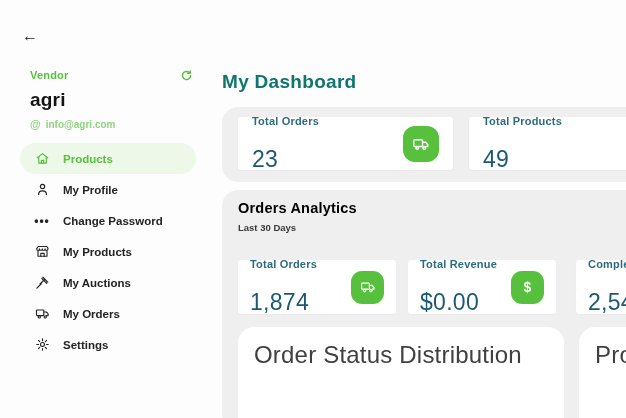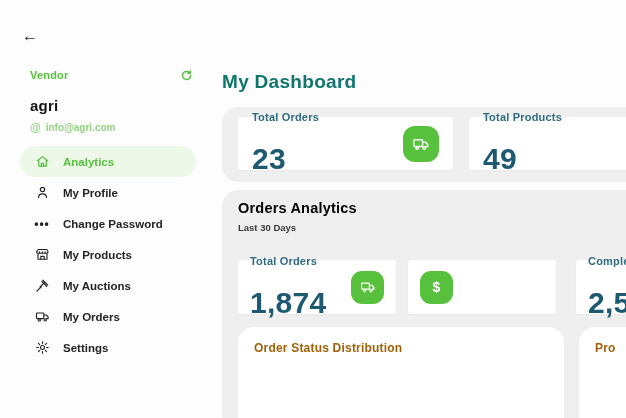--- a/index.html
+++ b/index.html
@@ -9,49 +9,49 @@
     font-family:"Liberation Sans",sans-serif;
     -webkit-font-smoothing:antialiased;
   }
   
   .back-btn{position:absolute;left:22px;top:28px;font-size:16px;color:#222;cursor:pointer;line-height:1;}
   
   .sidebar{position:absolute;left:20px;top:68px;width:176px;}
   .vendor-row{display:flex;align-items:center;justify-content:space-between;padding:0 2px 0 10px;}
   .vendor-role{font-size:11px;font-weight:bold;color:#57c13e;letter-spacing:.2px;}
   .refresh-btn{width:14px;height:14px;color:#57c13e;cursor:pointer;display:flex;align-items:center;}
-  .vendor-name{font-size:15px;font-weight:bold;color:#141414;margin:15px 0 0 10px;letter-spacing:.2px;}
+  .vendor-name{font-size:19px;font-weight:bold;color:#141414;margin:7px 0 0 10px;letter-spacing:.2px;}
   .vendor-email{display:flex;align-items:center;gap:5px;margin:8px 0 0 10px;color:#90d47f;font-size:10px;font-weight:bold;}
   .at-icon{font-size:11px;line-height:1;}
   .menu{margin-top:13px;}
   .menu-item{
     height:31px;display:flex;align-items:center;gap:13px;
     padding:0 14px;border-radius:16px;cursor:pointer;
     font-size:11.5px;font-weight:bold;color:#232323;
   }
   .menu-item .mi-icon{width:16px;height:16px;display:flex;align-items:center;justify-content:center;color:#232323;}
   .menu-item.active{background:#eef8e9;color:#57c13e;}
   .menu-item.active .mi-icon{color:#57c13e;}
   .dots{letter-spacing:1px;font-size:12px;font-weight:bold;line-height:1;}
   
   .page-title{position:absolute;left:222px;top:71px;font-size:19px;font-weight:bold;color:#0f766e;letter-spacing:.3px;}
   .section{position:absolute;background:#efefef;border-radius:16px;}
   .summary-section{left:222px;top:107px;width:430px;height:75px;}
   .analytics-section{left:222px;top:190px;width:430px;height:240px;}
   .card{position:absolute;background:#fff;border-radius:3px;display:flex;align-items:center;justify-content:space-between;padding:0 14px;box-sizing:border-box;box-shadow:0 1px 2px rgba(0,0,0,.03);}
   .stat-label{font-size:11px;font-weight:bold;color:#2d6c80;letter-spacing:.2px;}
-  .stat-value{font-size:30px;font-weight:bold;color:#1d5a72;margin-top:19px;letter-spacing:.3px;}
+  .stat-value{font-size:23px;font-weight:normal;color:#1d5a72;margin-top:19px;letter-spacing:.3px;}
   .icon-badge{background:#57c13e;border-radius:12px;display:flex;align-items:center;justify-content:center;color:#fff;flex:0 0 auto;}
   .badge-lg{width:36px;height:36px;}
   .badge-sm{width:33px;height:33px;border-radius:11px;}
   .dollar-glyph{font-size:14px;font-weight:bold;color:#fff;}
   .an-title{position:absolute;left:16px;top:10px;font-size:14.5px;font-weight:bold;color:#000000;letter-spacing:.2px;}
   .an-subtitle{position:absolute;left:16px;top:32px;font-size:9.5px;font-weight:bold;color:#3a3a3a;}
   .panel{position:absolute;background:#fff;border-radius:16px;box-sizing:border-box;padding:14px 16px;}
-  .panel-title{font-size:12px;font-weight:bold;color:#a16207;letter-spacing:.2px;white-space:nowrap;}
+  .panel-title{font-size:24px;font-weight:normal;color:#404040;letter-spacing:.2px;white-space:nowrap;}
   svg{display:block;}
 </style>
 </head>
 <body>
 
 <div class="back-btn">←</div>
 
 <div class="sidebar">
   <div class="vendor-row">
     <span class="vendor-role">Vendor</span>
@@ -70,21 +70,21 @@
 
   <div class="menu">
     <div class="menu-item active">
       <span class="mi-icon">
         <svg width="15" height="15" viewBox="0 0 16 16" fill="none" stroke="currentColor" stroke-width="1.3" stroke-linecap="round" stroke-linejoin="round">
           <path d="M2.5 7.3 8 2.8l5.5 4.5"></path>
             <path d="M4 6.5V13h8V6.5"></path>
             <path d="M6.8 13v-3h2.4v3"></path>
         </svg>
       </span>
-      <span>Analytics</span>
+      <span>Products</span>
     </div>
     <div class="menu-item">
       <span class="mi-icon">
         <svg width="15" height="15" viewBox="0 0 16 16" fill="none" stroke="currentColor" stroke-width="1.3" stroke-linecap="round" stroke-linejoin="round">
           <circle cx="8" cy="4.8" r="2.3"></circle>
             <path d="M3.8 13.3c0-2.4 1.9-3.9 4.2-3.9s4.2 1.5 4.2 3.9"></path>
         </svg>
       </span>
       <span>My Profile</span>
     </div>
@@ -176,20 +176,24 @@
       <svg width="16" height="16" viewBox="0 0 16 16" fill="none" stroke="#fff" stroke-width="1.2" stroke-linecap="round" stroke-linejoin="round">
         <rect x="1.6" y="4.2" width="7.8" height="6" rx="0.8"></rect>
           <path d="M9.4 6.4h2.7l1.9 2.1v1.7h-1.8"></path>
           <circle cx="4.6" cy="11.6" r="1.2"></circle>
           <circle cx="10.9" cy="11.6" r="1.2"></circle>
       </svg>
     </div>
   </div>
 
   <div class="card" style="left:186px;top:70px;width:148px;height:54px;padding:0 12px;">
+    <div>
+      <div class="stat-label">Total Revenue</div>
+      <div class="stat-value">$0.00</div>
+    </div>
     <div class="icon-badge badge-sm">
       <span class="dollar-glyph">$</span>
     </div>
   </div>
 
   <div class="card" style="left:354px;top:70px;width:160px;height:54px;padding:0 12px;">
     <div>
       <div class="stat-label">Comple</div>
       <div class="stat-value">2,54</div>
     </div>

